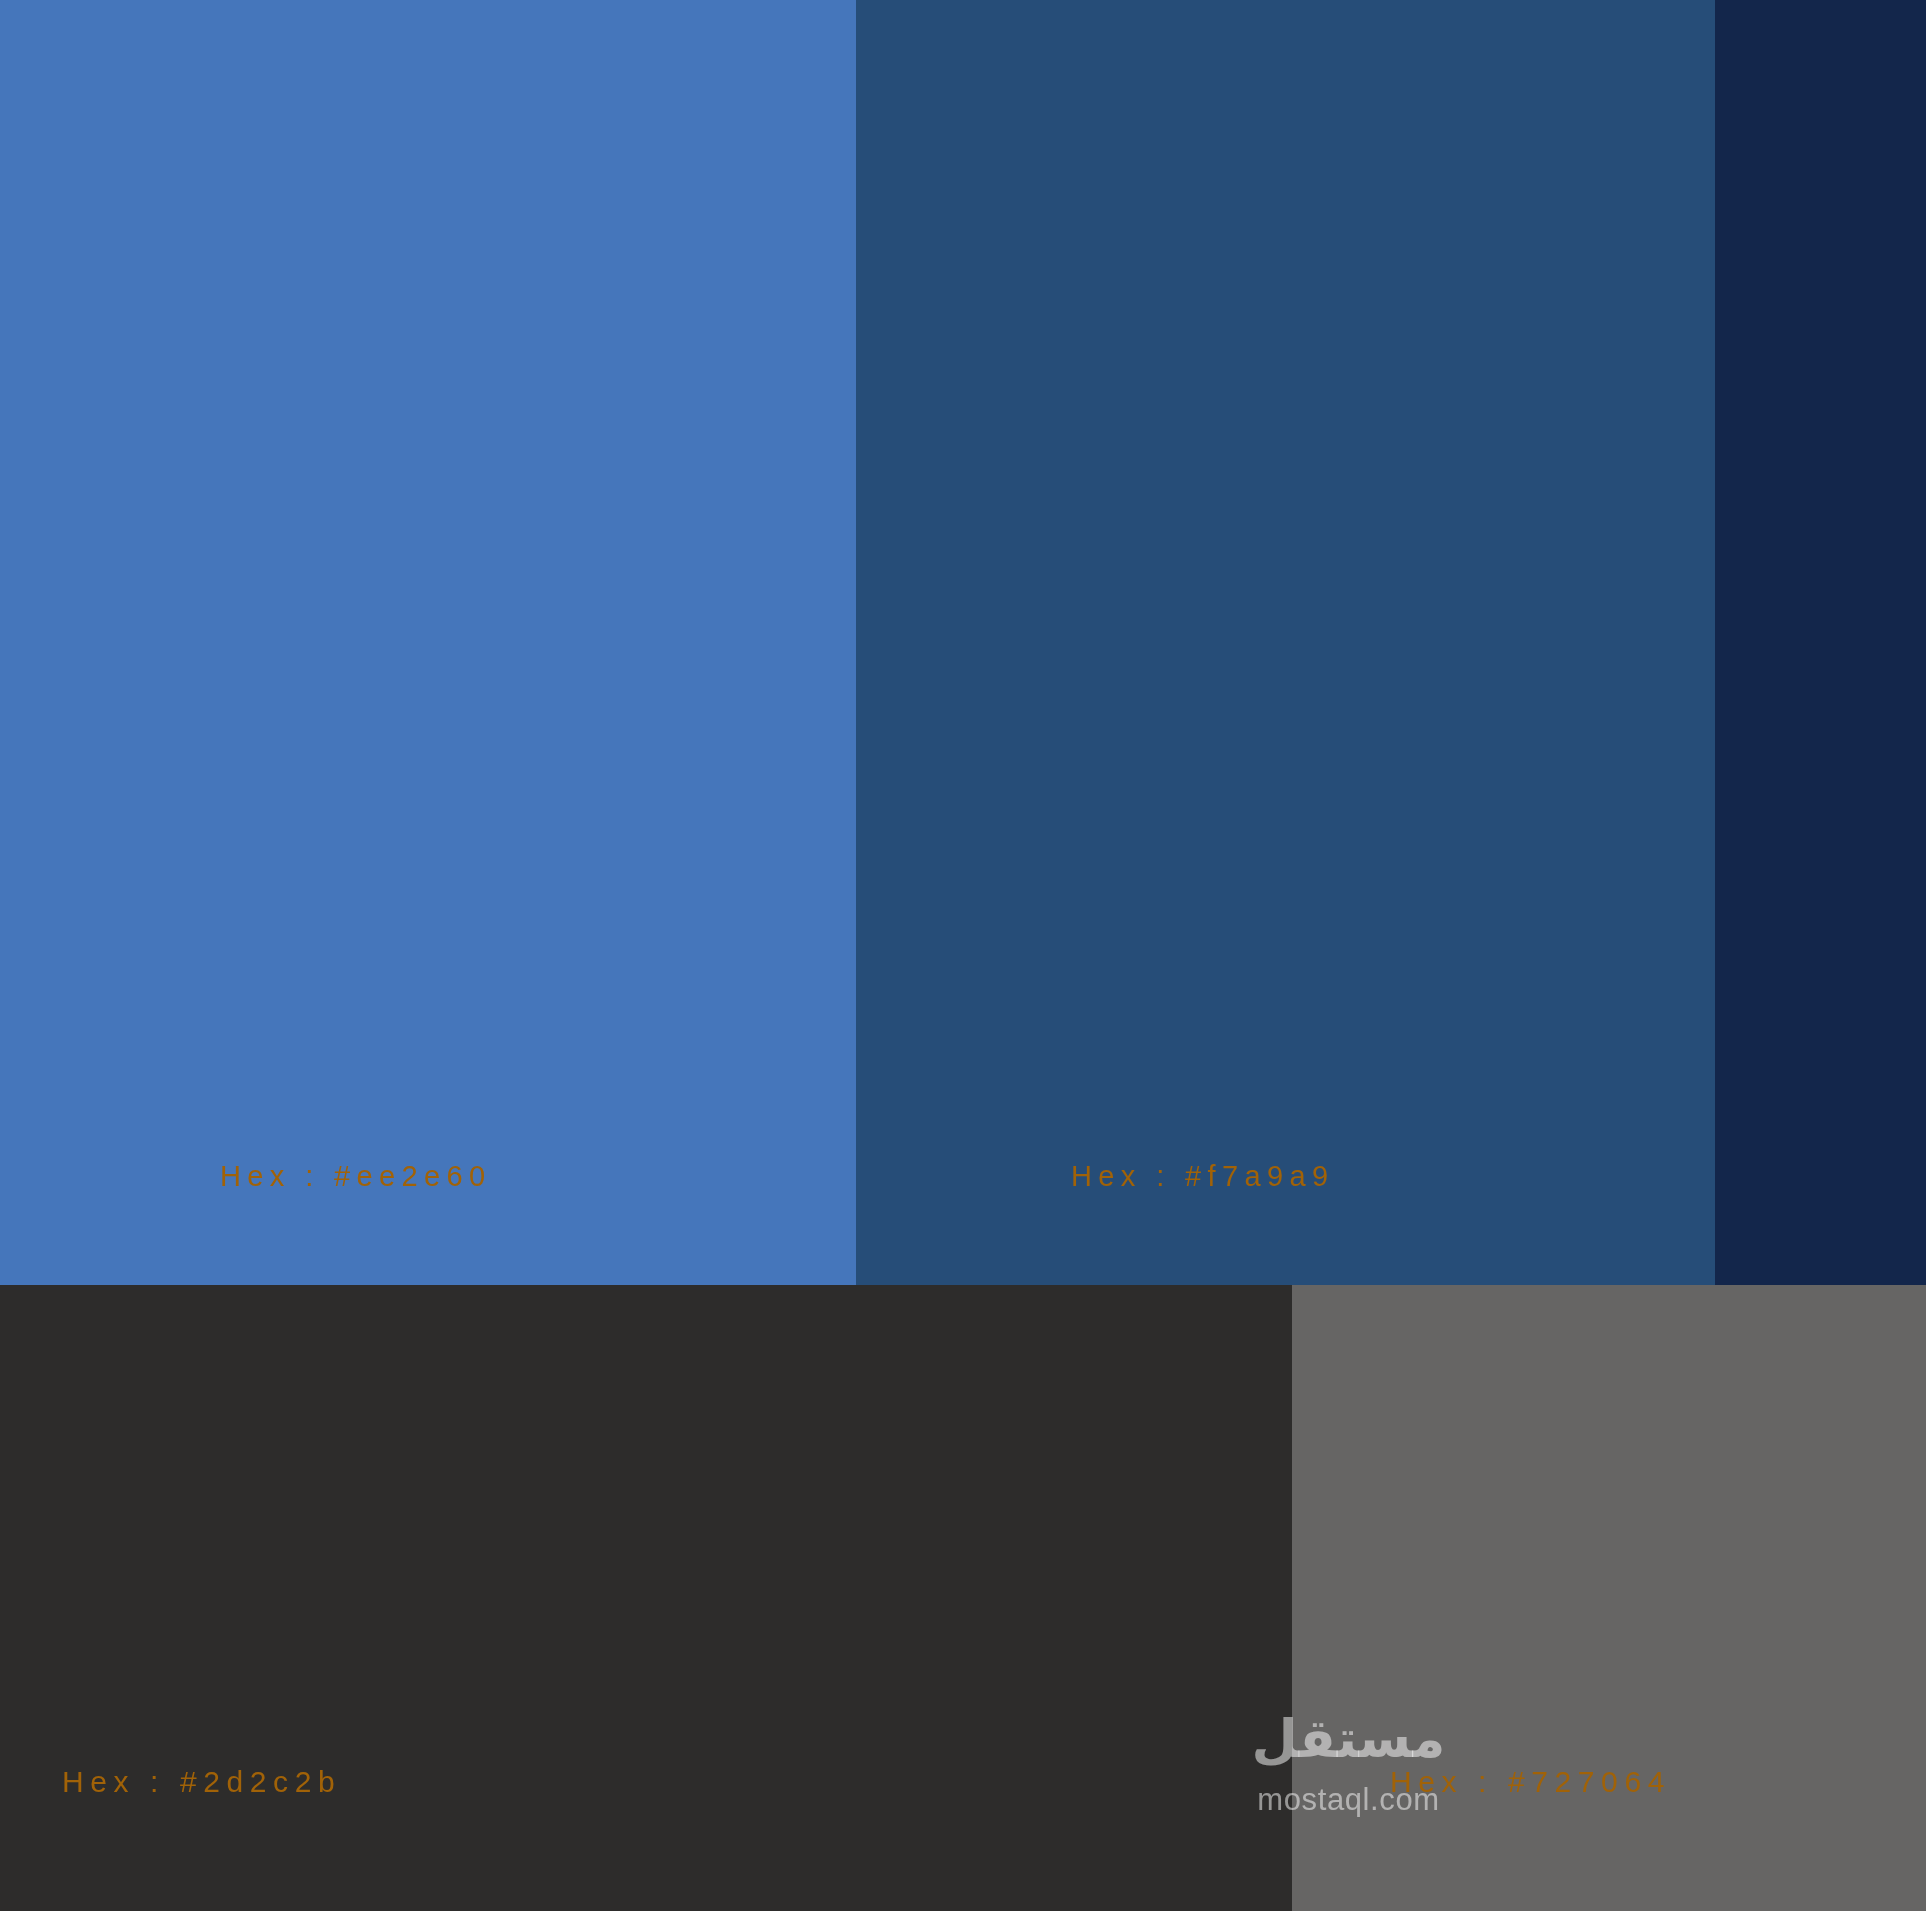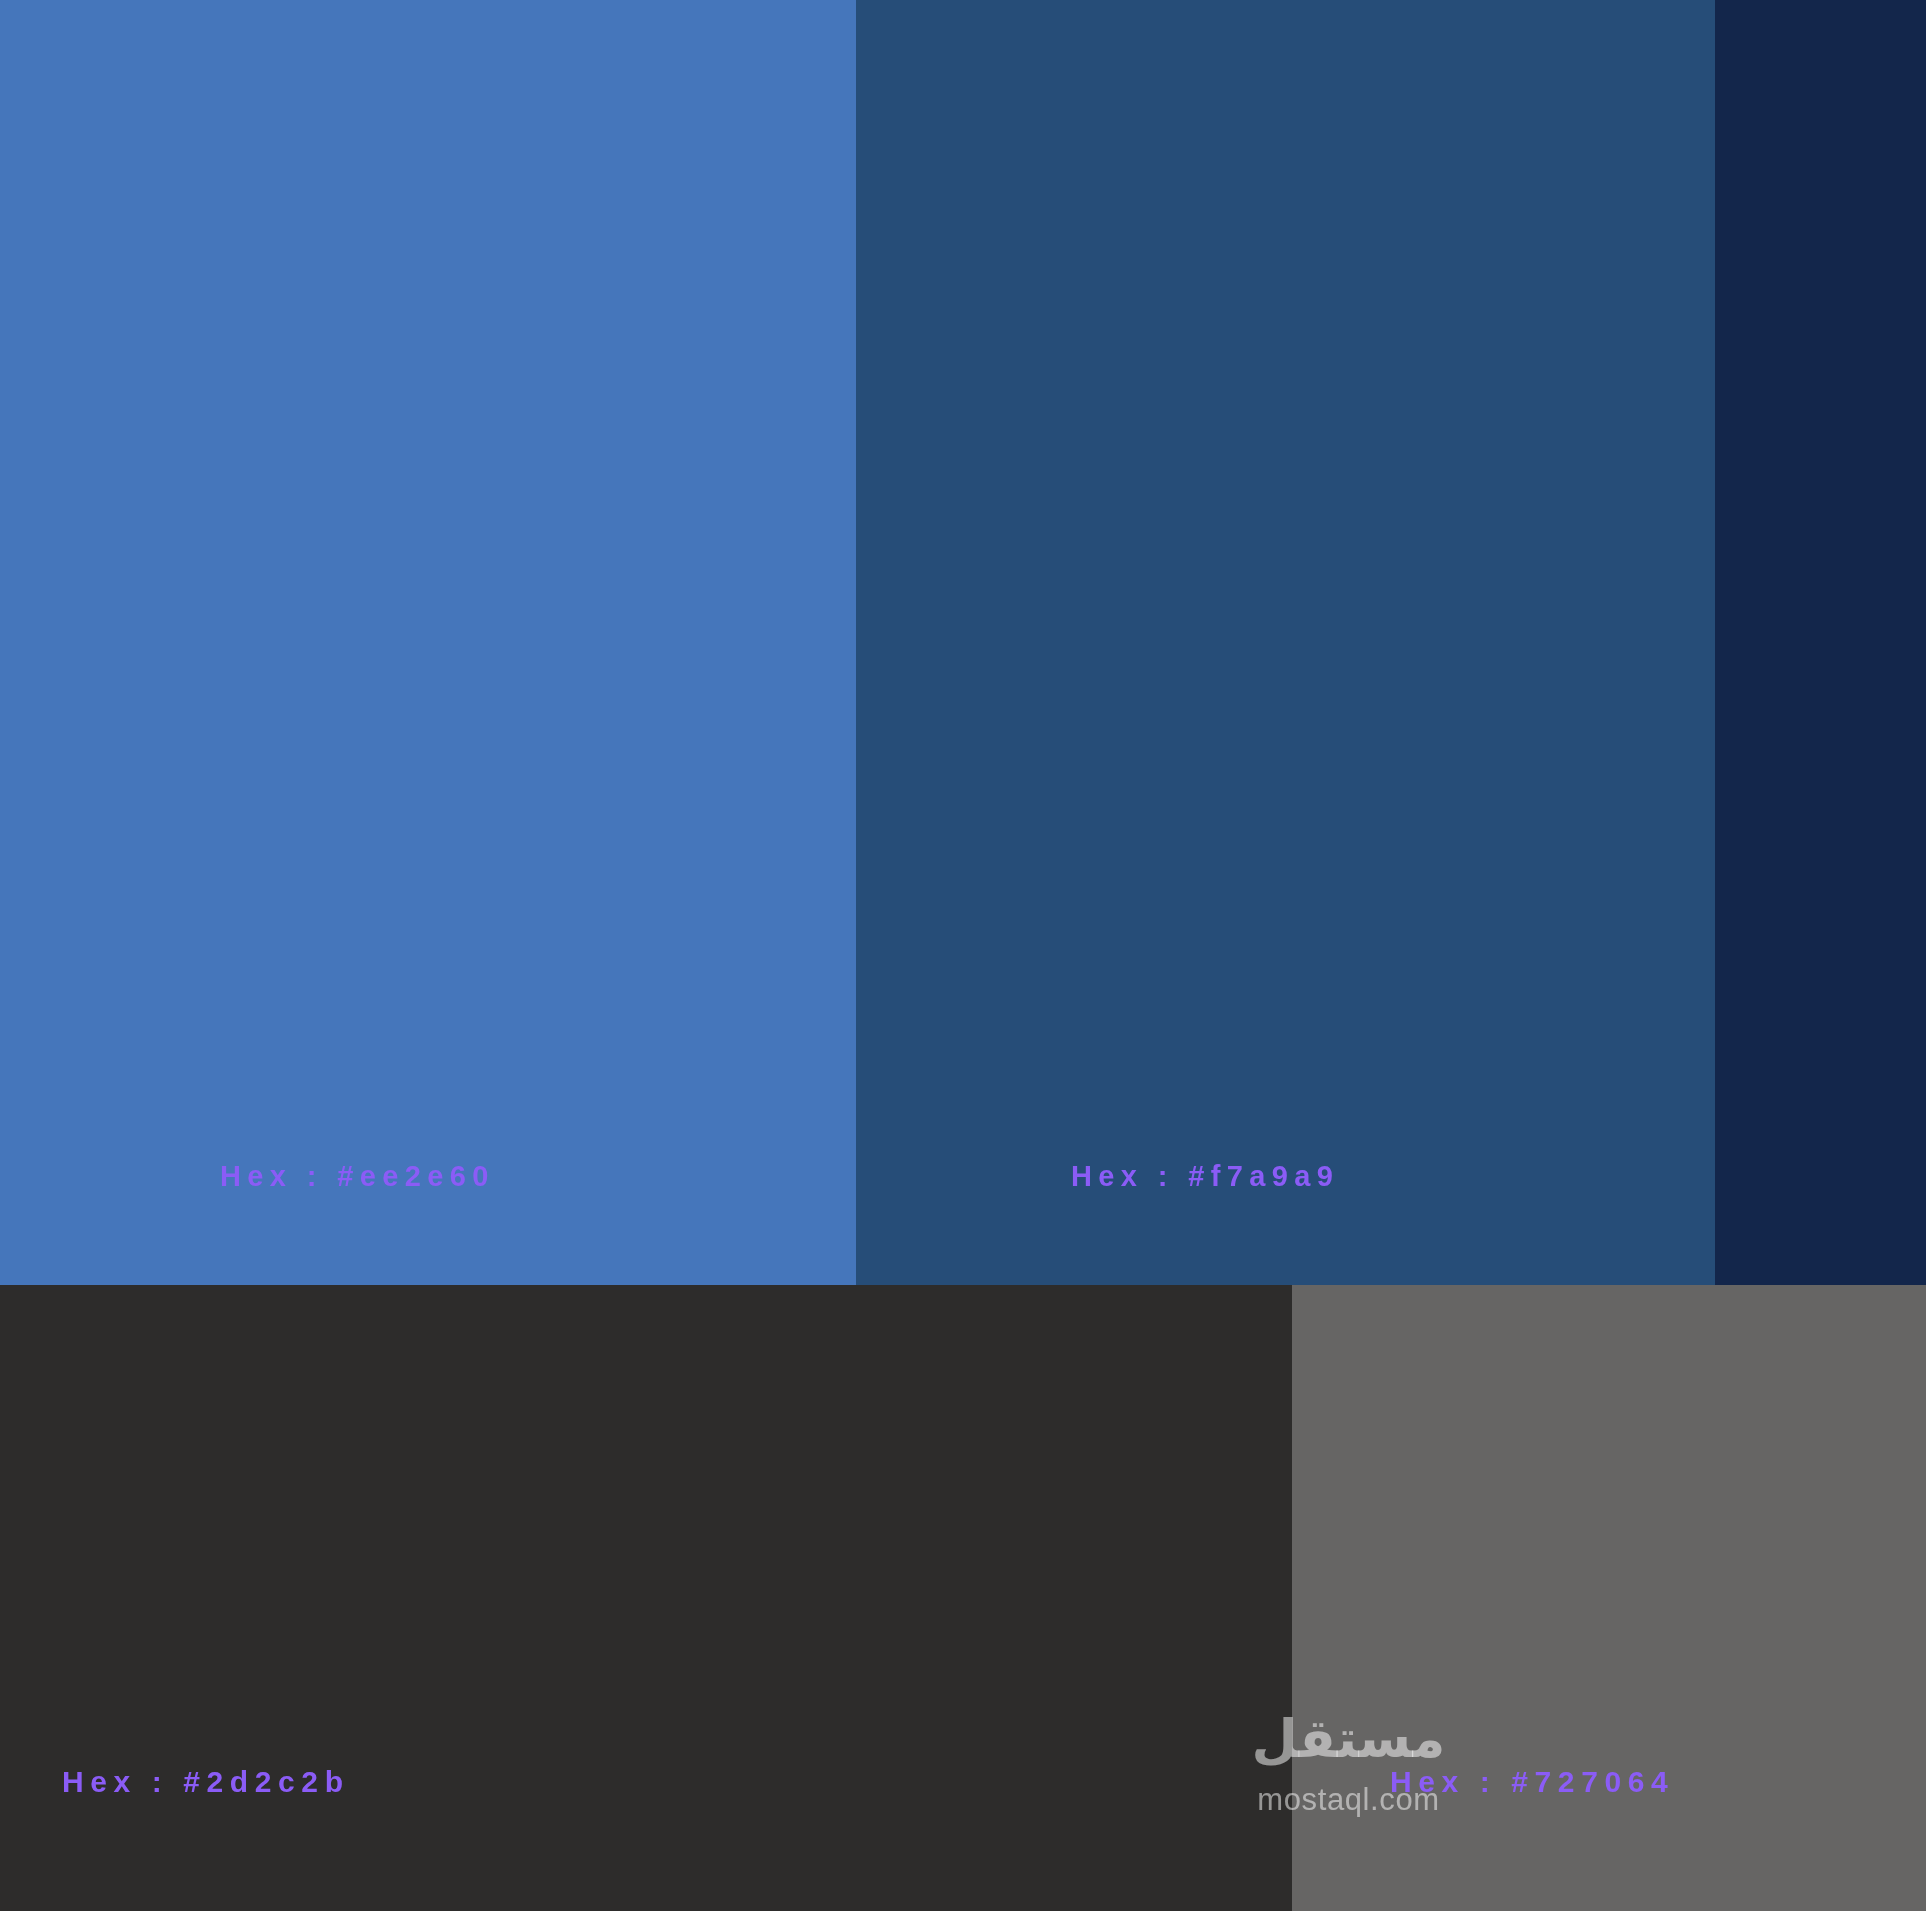--- a/index.html
+++ b/index.html
@@ -18,23 +18,23 @@
     width: 2703px;
     height: 1911px;
   }
   .swatch {
     position: absolute;
     box-sizing: border-box;
     display: block;
   }
   .swatch-label {
     position: absolute;
-    color: #8b5cf6;
+    color: #a16207;
     font-family: "Liberation Sans", sans-serif;
-    font-weight: bold;
+    font-weight: normal;
     letter-spacing: 0.22em;
     white-space: nowrap;
     text-align: right;
   }
   
   .swatch-top {
     top: 0;
     height: 1285px;
   }
   .s1 { left: 0px;    width: 856px; }

